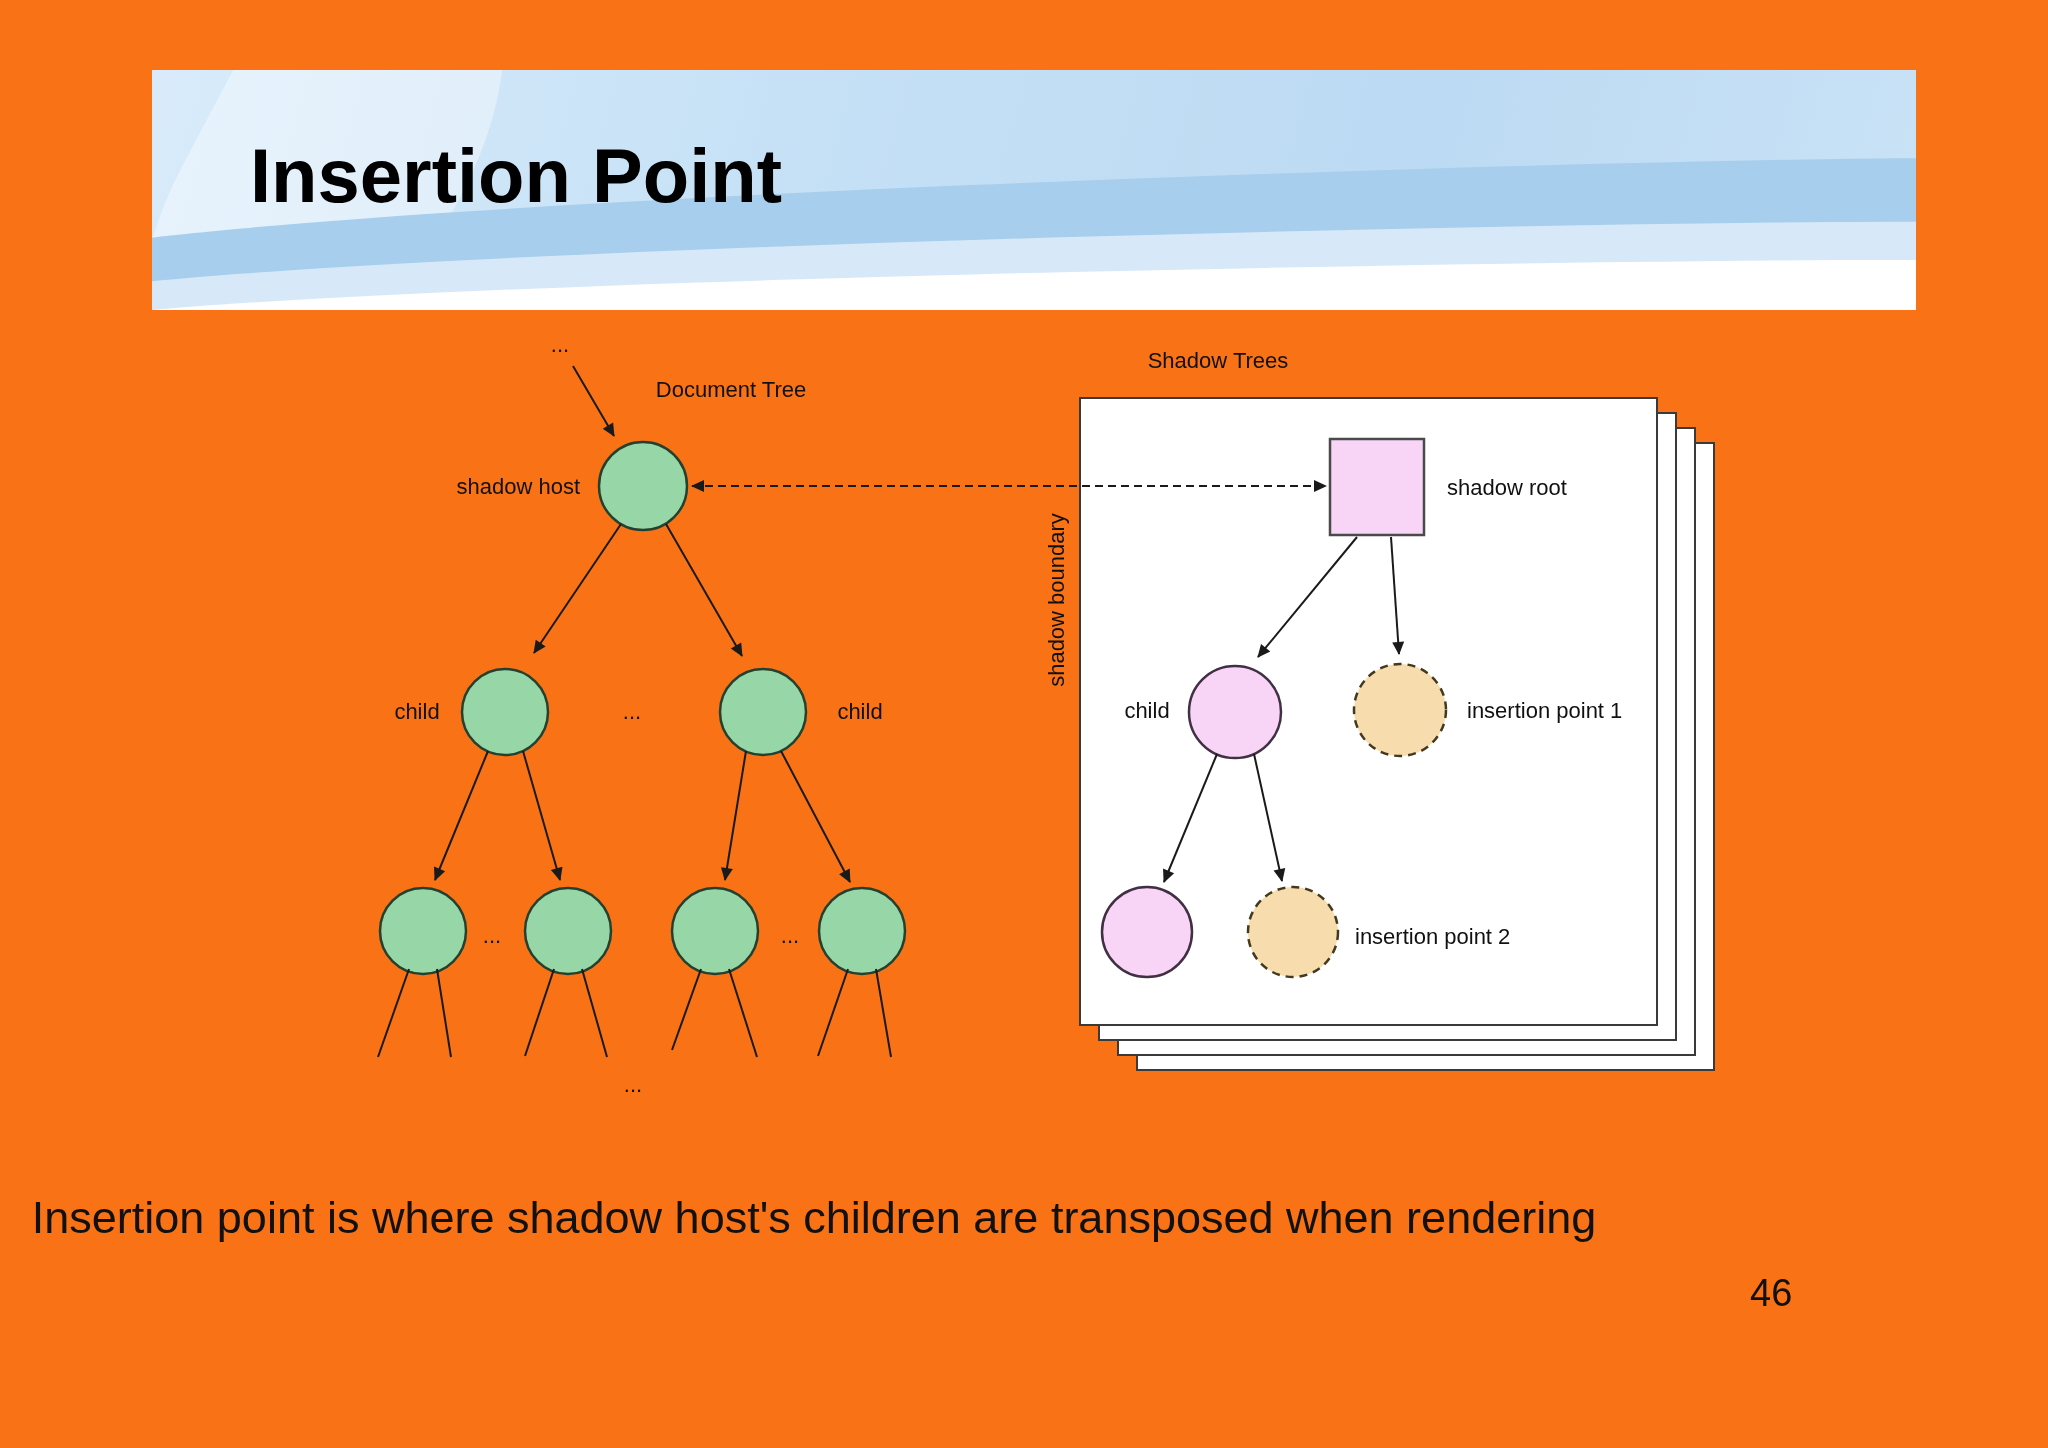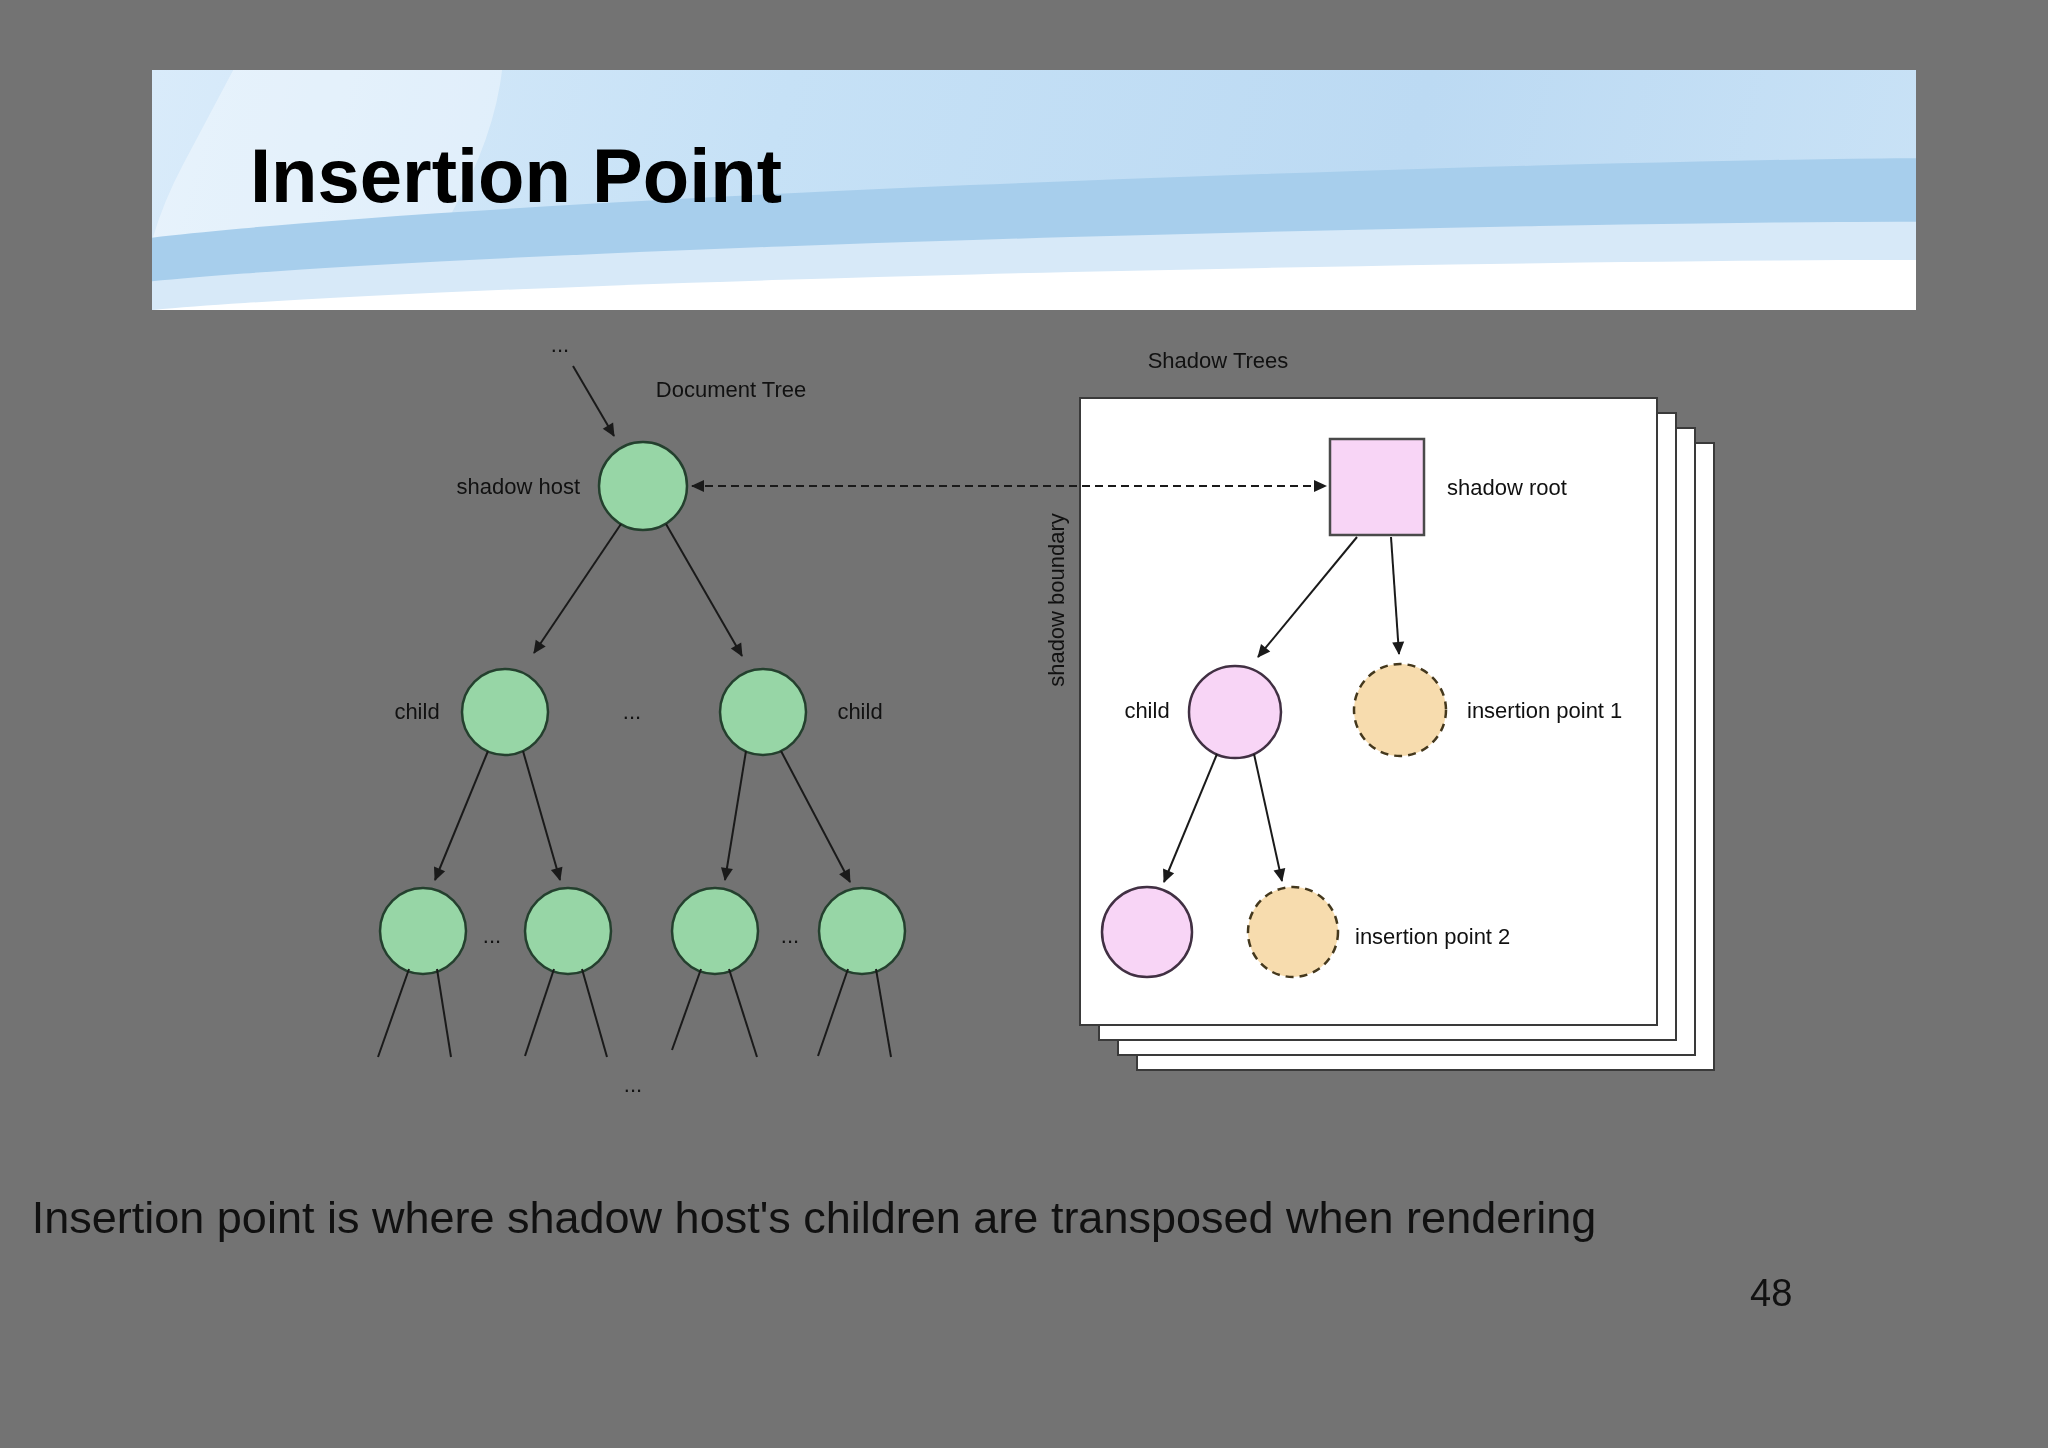--- a/index.html
+++ b/index.html
@@ -1,18 +1,18 @@
 <!DOCTYPE html>
 <html><head>
 <meta charset="utf-8">
 <style>
   html,body { margin:0; padding:0; background:#fff; }
   .slide {
     position:relative; width:2048px; height:1448px;
-    background:#737373; overflow:hidden;
+    background:#f97316; overflow:hidden;
     font-family:"Liberation Sans", sans-serif;
   }
 
   
   .banner {
     position:absolute; left:152px; top:70px; width:1764px; height:240px;
     background:linear-gradient(105deg,#d9ebfa 0%,#c6e1f6 35%,#bcdaf3 70%,#c9e2f6 100%);
     overflow:hidden;
   }
   .banner .streak {
@@ -134,15 +134,15 @@
 
     <line class="edge" x1="1217" y1="754" x2="1164" y2="882" marker-end="url(#ah)"></line>
     <line class="edge" x1="1254" y1="754" x2="1282" y2="881" marker-end="url(#ah)"></line>
 
     <circle class="node-shadow" cx="1147" cy="932" r="45" fill="#f8d5f6"></circle>
     <circle class="node-insert" cx="1293" cy="932" r="45" fill="#f7dcae"></circle>
     <text x="1355" y="944">insertion point 2</text>
   </svg>
 
   <div class="caption">Insertion point is where shadow host's children are transposed when rendering</div>
-  <div class="page-number">48</div>
+  <div class="page-number">46</div>
 
 </div>
 
 </body></html>

